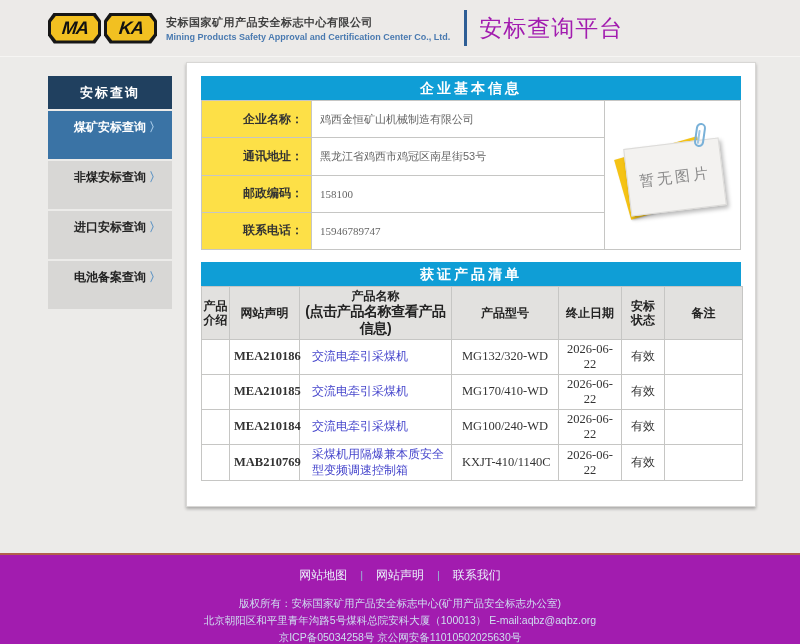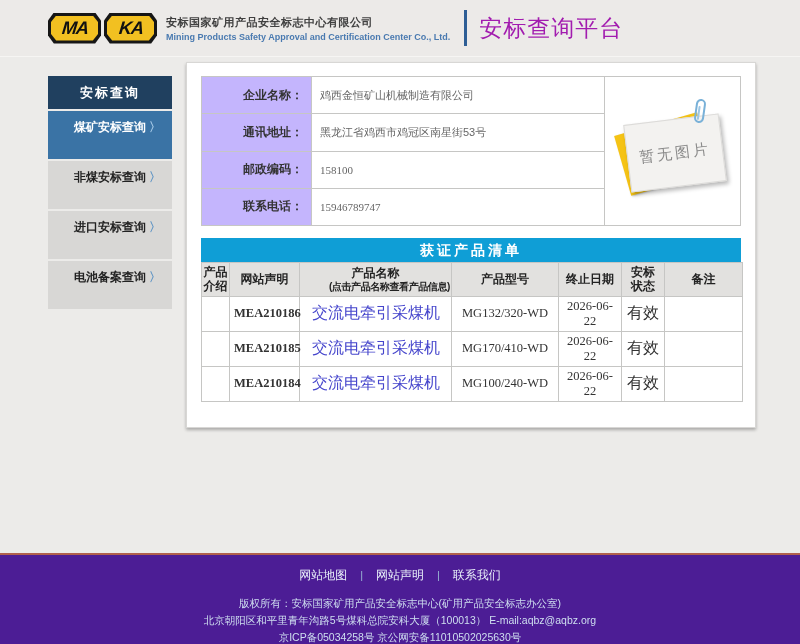--- a/index.html
+++ b/index.html
@@ -39,21 +39,21 @@
           border:1px solid #d8d7d5; box-shadow:0 2px 3px rgba(0,0,0,0.28);
           padding:13px 14px 25px 14px; }
 
   .sec-header { height:24px; line-height:24px; background:#0f9ed6; color:#fff; text-align:center;
                 font-size:14px; font-weight:bold; letter-spacing:3px; }
   .sec-header.second { margin-top:12px; }
 
   .ent-wrap { display:flex; }
   table { border-collapse:collapse; }
   .ent-table { width:404px; table-layout:fixed; }
-  .ent-table th { width:110px; background:#c4b5fd; border:1px solid #c6c6c4; text-align:right;
+  .ent-table th { width:110px; background:#fde047; border:1px solid #c6c6c4; text-align:right;
                   padding-right:8px; font-size:12px; color:#333; height:30px; font-weight:bold; }
   .ent-table td { border:1px solid #c6c6c4; background:#fff; text-align:left; padding-left:8px;
                   font-size:11px; color:#666; }
   .num { font-family:"Liberation Serif","DejaVu Serif",serif; font-size:13px; color:#444; }
 
   .noimg-box { width:136px; height:150px; border:1px solid #c6c6c4; border-left:none;
                position:relative; background:#fff; overflow:hidden; }
   .card-yellow { position:absolute; left:16px; top:46px; width:86px; height:62px; background:#f5c315;
                  transform:rotate(-16deg); box-shadow:1px 1px 2px rgba(0,0,0,0.25); }
   .card-front { position:absolute; left:22px; top:42px; width:96px; height:68px; background:#f3f2f0;
@@ -65,31 +65,31 @@
   .paperclip { position:absolute; left:90px; top:22px; width:10px; height:24px;
                border:2px solid #79b1d8; border-radius:5px; transform:rotate(8deg); background:transparent; }
   .paperclip::after { content:""; position:absolute; left:1px; top:5px; width:2px; height:14px;
                background:#9cc6e4; border-radius:2px; }
 
   .prod-table { width:541px; table-layout:fixed; margin-top:0; }
   .prod-table th { background:#e2e1df; border:1px solid #c6c6c4; font-size:12px; font-weight:bold;
                    color:#222; height:30px; line-height:1.2; padding:2px 1px; text-align:center; }
   .prod-table th .l2:empty { display:none; }
   .prod-table th .l2 { display:block; }
-  .prod-table th.th-name .l2 { font-size:10px; letter-spacing:-0.4px;text-align:right; }
-  .prod-table td { border:1px solid #c6c6c4; font-size:16px; color:#333; height:23px; padding:2px 4px; }
+  .prod-table th.th-name .l2 { font-size:14px; letter-spacing:-0.4px; }
+  .prod-table td { border:1px solid #c6c6c4; font-size:12px; color:#333; height:23px; padding:2px 4px; }
   td.c-code  { text-align:center; font-family:"Liberation Serif","DejaVu Serif",serif; font-size:12.5px;font-weight:bold; }
   td.c-name  { text-align:left; padding-left:12px; line-height:1.3; }
   td.c-name a { color:#4646cc; text-decoration:none; }
   td.c-model { text-align:left; padding-left:10px; font-family:"Liberation Serif","DejaVu Serif",serif; font-size:12.5px; }
   td.c-date  { text-align:center; font-family:"Liberation Serif","DejaVu Serif",serif; font-size:12.5px; }
   td.c-status{ text-align:center; }
 
   
-  .site-footer { height:91px; border-top:2px solid #b0604c; background:#4c1d95; text-align:center; }
+  .site-footer { height:91px; border-top:2px solid #b0604c; background:#a21caf; text-align:center; }
   .f-links { padding-top:12px; font-size:12px; }
   .f-links a { color:#eaf2fa; text-decoration:none; cursor:pointer; }
   .f-sep { color:#9ab6d4; margin:0 13px; font-size:11px; }
   .f-line { font-size:10.5px; color:#cfdff0; }
   .f-copy { margin-top:13px; }
   .f-addr { margin-top:3px; }
   .f-icp  { margin-top:3px; }
 </style>
 </head>
 <body>
@@ -130,20 +130,21 @@
         <span class="chev">〉</span>
       </div>
       <div class="sb-item">
         <span>电池备案查询</span>
         <span class="chev">〉</span>
       </div>
     </aside>
 
     <section class="card">
 
+      <div class="sec-header">企业基本信息</div>
 
       <div class="ent-wrap">
         <table class="ent-table">
           <tbody>
             <tr>
               <th>企业名称：</th>
               <td>鸡西金恒矿山机械制造有限公司</td>
             </tr>
             <tr>
               <th>通讯地址：</th>
@@ -234,20 +235,29 @@
           </tr>
           <tr>
             <td class="c-intro"></td>
             <td class="c-code">MEA210184</td>
             <td class="c-name"><a>交流电牵引采煤机</a></td>
             <td class="c-model">MG100/240-WD</td>
             <td class="c-date">2026-06-22</td>
             <td class="c-status">有效</td>
             <td class="c-note"></td>
           </tr>
+          <tr>
+            <td class="c-intro"></td>
+            <td class="c-code">MAB210769</td>
+            <td class="c-name"><a>采煤机用隔爆兼本质安全型变频调速控制箱</a></td>
+            <td class="c-model">KXJT-410/1140C</td>
+            <td class="c-date">2026-06-22</td>
+            <td class="c-status">有效</td>
+            <td class="c-note"></td>
+          </tr>
         </tbody>
       </table>
     </section>
   </div>
 
   <footer class="site-footer">
     <div class="f-links">
       <a>网站地图</a><span class="f-sep">|</span><a>网站声明</a><span class="f-sep">|</span><a>联系我们</a>
     </div>
     <div class="f-line f-copy">版权所有：安标国家矿用产品安全标志中心(矿用产品安全标志办公室)</div>

